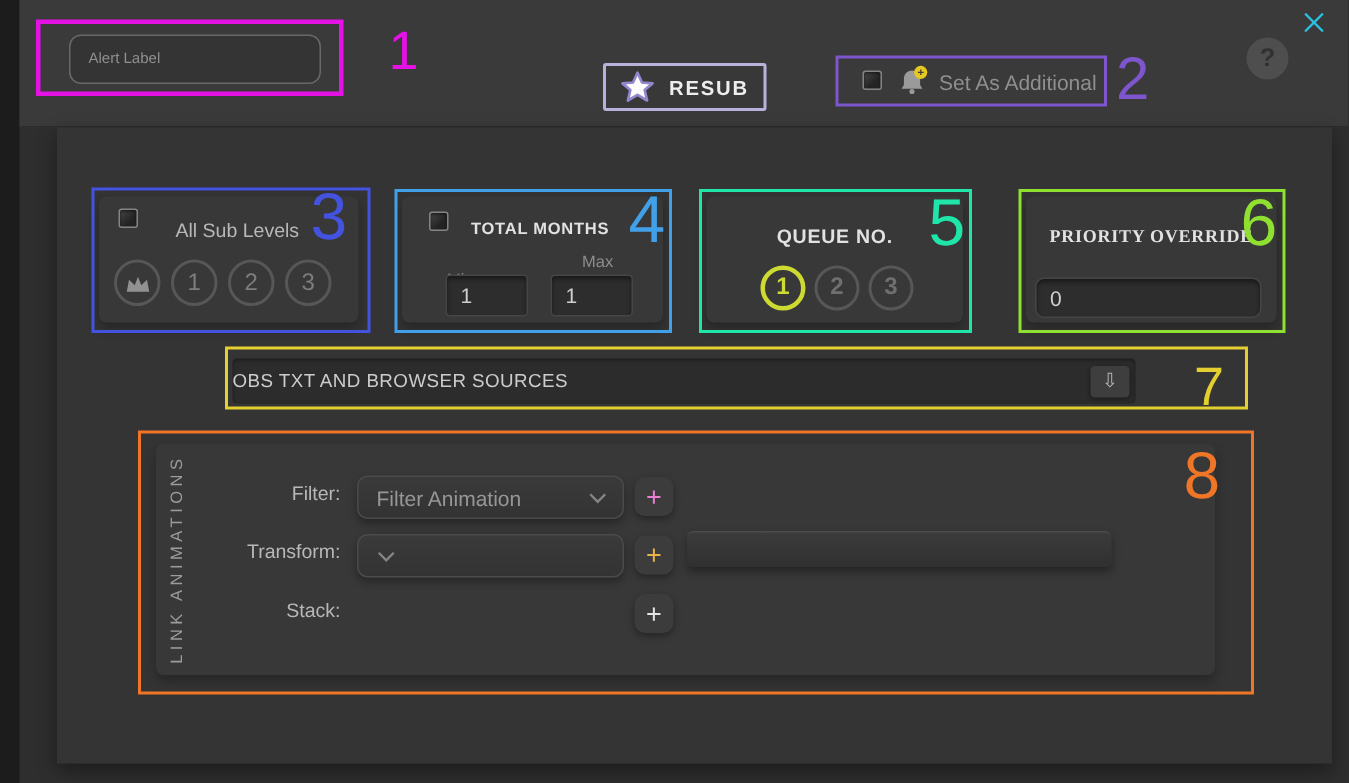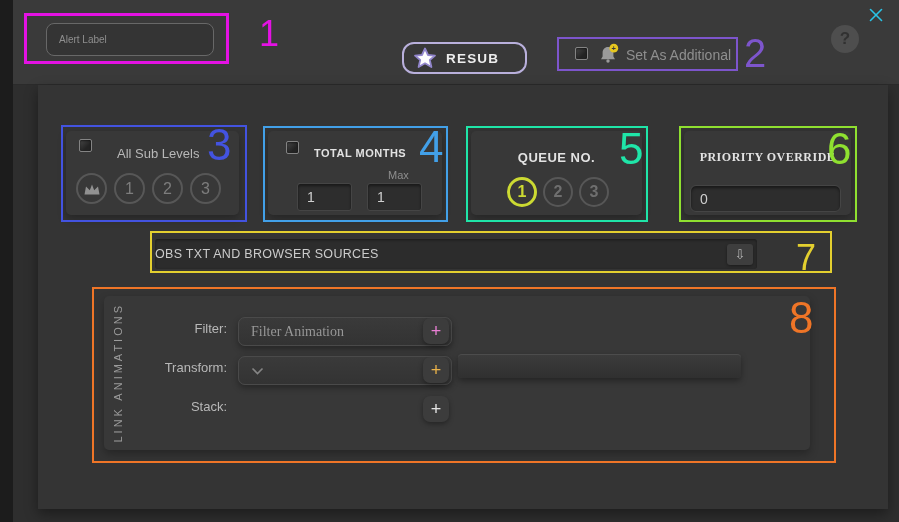--- a/index.html
+++ b/index.html
@@ -11,21 +11,21 @@
   .header-band{left:13px;top:0;width:886px;height:85px;background:#3a3a3a;border-bottom:1px solid #2b2b2b;}
   .content-panel{left:38px;top:85px;width:850px;height:424px;background:#343434;
                  box-shadow:0 5px 12px rgba(0,0,0,.38);}
 
   .group-panel{background:#383838;border-radius:5px;box-shadow:0 4px 8px rgba(0,0,0,.28);}
 
   .alert-input{left:46px;top:23px;width:168px;height:33px;background:#343434;border:1px solid #686868;
                border-radius:8px;color:#a3a3a3;font-size:10px;padding:0 12px;outline:none;}
   .alert-input::placeholder{color:#8f8f8f;}
 
-  .resub-btn{left:402px;top:42px;width:125px;height:32px;border:2px solid #b9b0dc;border-radius:12px;
+  .resub-btn{left:402px;top:42px;width:109px;height:32px;border:2px solid #b9b0dc;border-radius:2px;
              background:#383838;display:flex;align-items:center;padding-left:9px;cursor:pointer;}
   .resub-label{color:#ededed;font-size:13.5px;font-weight:700;letter-spacing:1.2px;margin-left:9px;}
 
   .checkbox{width:13px;height:13px;border:1px solid #848484;border-radius:2px;
             background:linear-gradient(135deg,#474747 0%,#232323 65%);
             box-shadow:inset 0 1px 2px rgba(0,0,0,.55);cursor:pointer;}
   .additional-label{color:#8f8f8f;font-size:14px;}
 
   .help-btn{left:831px;top:25px;width:28px;height:28px;border-radius:50%;background:#4e4e4e;
             color:#313131;font-size:17px;font-weight:700;display:flex;align-items:center;
@@ -54,24 +54,24 @@
            cursor:pointer;}
   .obs-label{color:#cccccc;font-size:12.5px;letter-spacing:.3px;}
   .obs-dl-btn{position:absolute;right:4px;top:5px;width:26px;height:21px;background:#3e3e3e;
               border-radius:3px;box-shadow:0 1px 3px rgba(0,0,0,.4);display:flex;align-items:center;
               justify-content:center;color:#b4b4b4;font-size:13px;cursor:pointer;
               font-family:"DejaVu Sans",sans-serif;}
 
   .vlabel{writing-mode:vertical-rl;transform:rotate(180deg);color:#9c9c9c;font-size:11px;
           letter-spacing:3px;}
   .row-label{color:#b8b8b8;font-size:13px;text-align:right;}
-  .select-box{width:214px;height:29px;background:linear-gradient(180deg,#3a3a3a,#333333);
+  .select-box{width:178px;height:29px;background:linear-gradient(180deg,#3a3a3a,#333333);
               border:1px solid #4a4a4a;border-radius:7px;box-shadow:0 3px 6px rgba(0,0,0,.32);
               display:flex;align-items:center;justify-content:space-between;
-              padding:0 10px 0 12px;cursor:pointer;font-family:Liberation Serif, serif;}
+              padding:0 10px 0 12px;cursor:pointer;}
   .select-text{color:#979797;font-size:14px;}
   .plus-btn{width:26px;height:26px;background:#3c3c3c;border-radius:7px;
             box-shadow:0 2px 5px rgba(0,0,0,.35);display:flex;align-items:center;
             justify-content:center;font-size:18px;font-weight:300;cursor:pointer;}
   .value-field{left:458px;top:354px;width:283px;height:24px;border-radius:4px;
                background:linear-gradient(180deg,#3b3b3b,#303030);border-top:1px solid #4c4c4c;
                box-shadow:0 3px 6px rgba(0,0,0,.35);cursor:pointer;}
 
   .add-btn{left:390px;top:470px;width:135px;height:23px;background:#3d3d3d;border-radius:2px;
            box-shadow:0 2px 5px rgba(0,0,0,.35);display:flex;align-items:center;justify-content:center;

